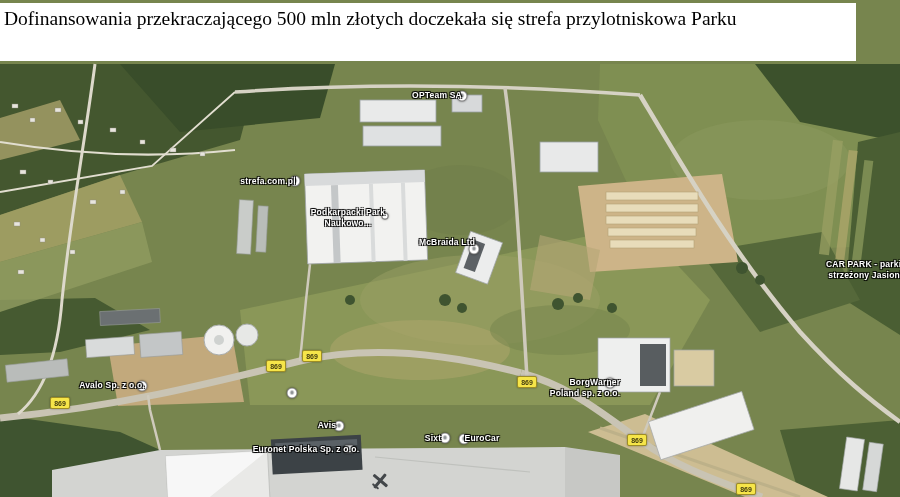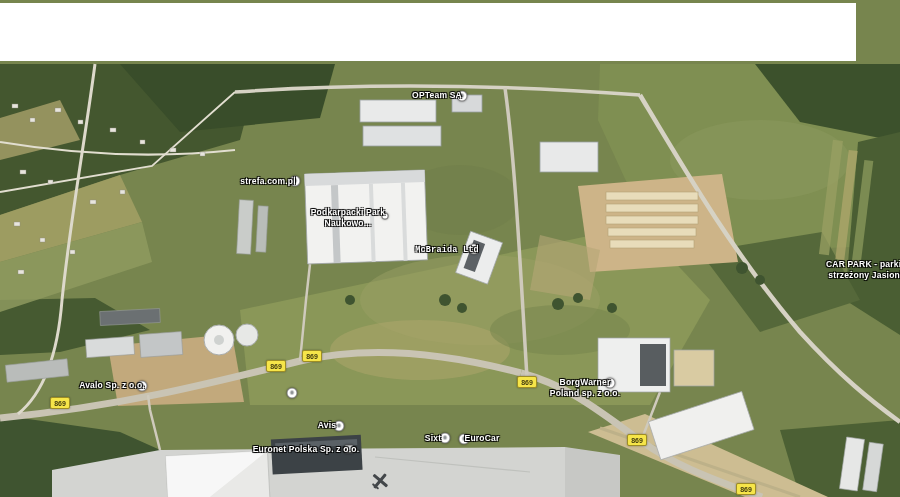--- a/index.html
+++ b/index.html
@@ -203,31 +203,31 @@
   <div class="plabel" style="left:437px;top:95px;">
     <span class="ln">OPTeam SA</span>
   </div>
   <div class="plabel" style="left:268px;top:181px;">
     <span class="ln">strefa.com.pl</span>
   </div>
   <div class="plabel" style="left:348px;top:217px;">
     <span class="ln">Podkarpacki Park</span>
     <span class="ln">Naukowo...</span>
   </div>
-  <div class="plabel" style="left:447px;top:250px;font-family:Liberation Mono, monospace;">
+  <div class="plabel" style="left:447px;top:242px;">
     <span class="ln">McBraida Ltd</span>
   </div>
   <div class="plabel" style="left:869px;top:269px;">
     <span class="ln">CAR PARK - parking</span>
     <span class="ln">strzeżony Jasionka</span>
   </div>
   <div class="plabel" style="left:112px;top:385px;text-align:center;">
     <span class="ln">Avalo Sp. z o.o.</span>
   </div>
-  <div class="plabel" style="left:585px;top:387px;">
+  <div class="plabel" style="left:585px;top:387px;text-align:right;">
     <span class="ln">BorgWarner</span>
     <span class="ln">Poland sp. z o.o.</span>
   </div>
   <div class="plabel" style="left:327px;top:425px;">
     <span class="ln">Avis</span>
   </div>
   <div class="plabel" style="left:306px;top:449px;">
     <span class="ln">Euronet Polska Sp. z o.o.</span>
   </div>
   <div class="plabel" style="left:433px;top:438px;">
@@ -250,15 +250,16 @@
     <span>869</span>
   </div>
   <div class="rbadge" style="left:637px;top:440px;">
     <span>869</span>
   </div>
   <div class="rbadge" style="left:746px;top:489px;">
     <span>869</span>
   </div>
 
   <div class="caption">
+    <div>Dofinansowania przekraczającego 500 mln złotych doczekała się strefa przylotniskowa Parku</div>
   </div>
 
 </div>
 
 </body></html>

